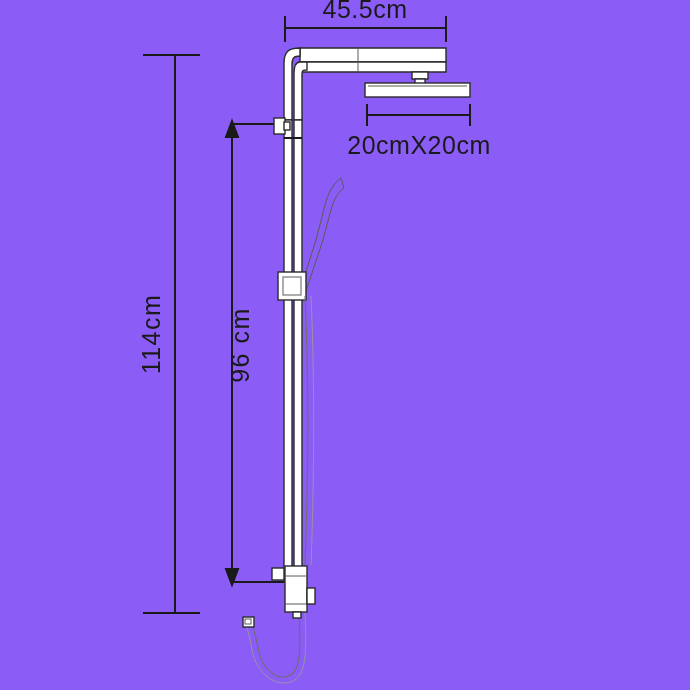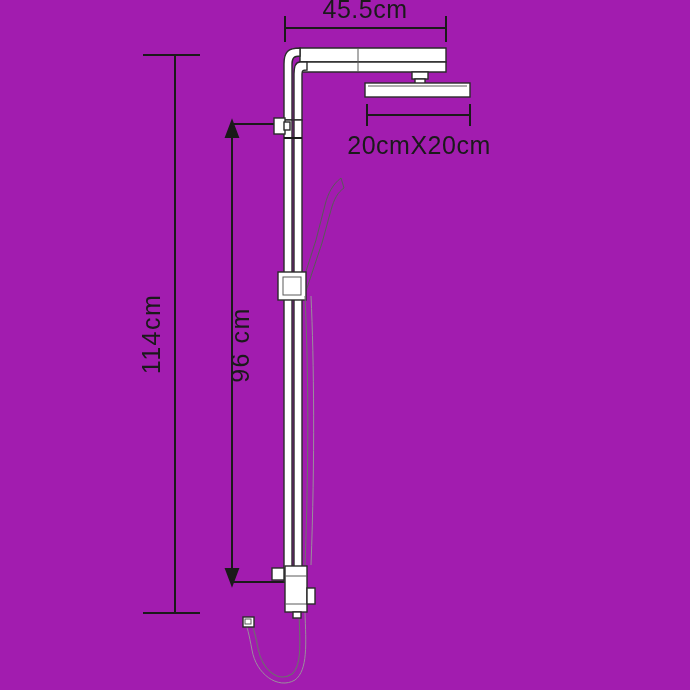--- a/index.html
+++ b/index.html
@@ -7,21 +7,21 @@
     padding: 0;
     background: #ffffff;
   }
   body {
     font-family: "Liberation Sans", sans-serif;
   }
   #drawing-root {
     position: relative;
     width: 690px;
     height: 690px;
-    background: #a21caf;
+    background: #8b5cf6;
     overflow: hidden;
   }
   svg#technical-drawing {
     display: block;
     width: 690px;
     height: 690px;
   }
   .dim-line {
     stroke: #1a1a1a;
     stroke-width: 2;

